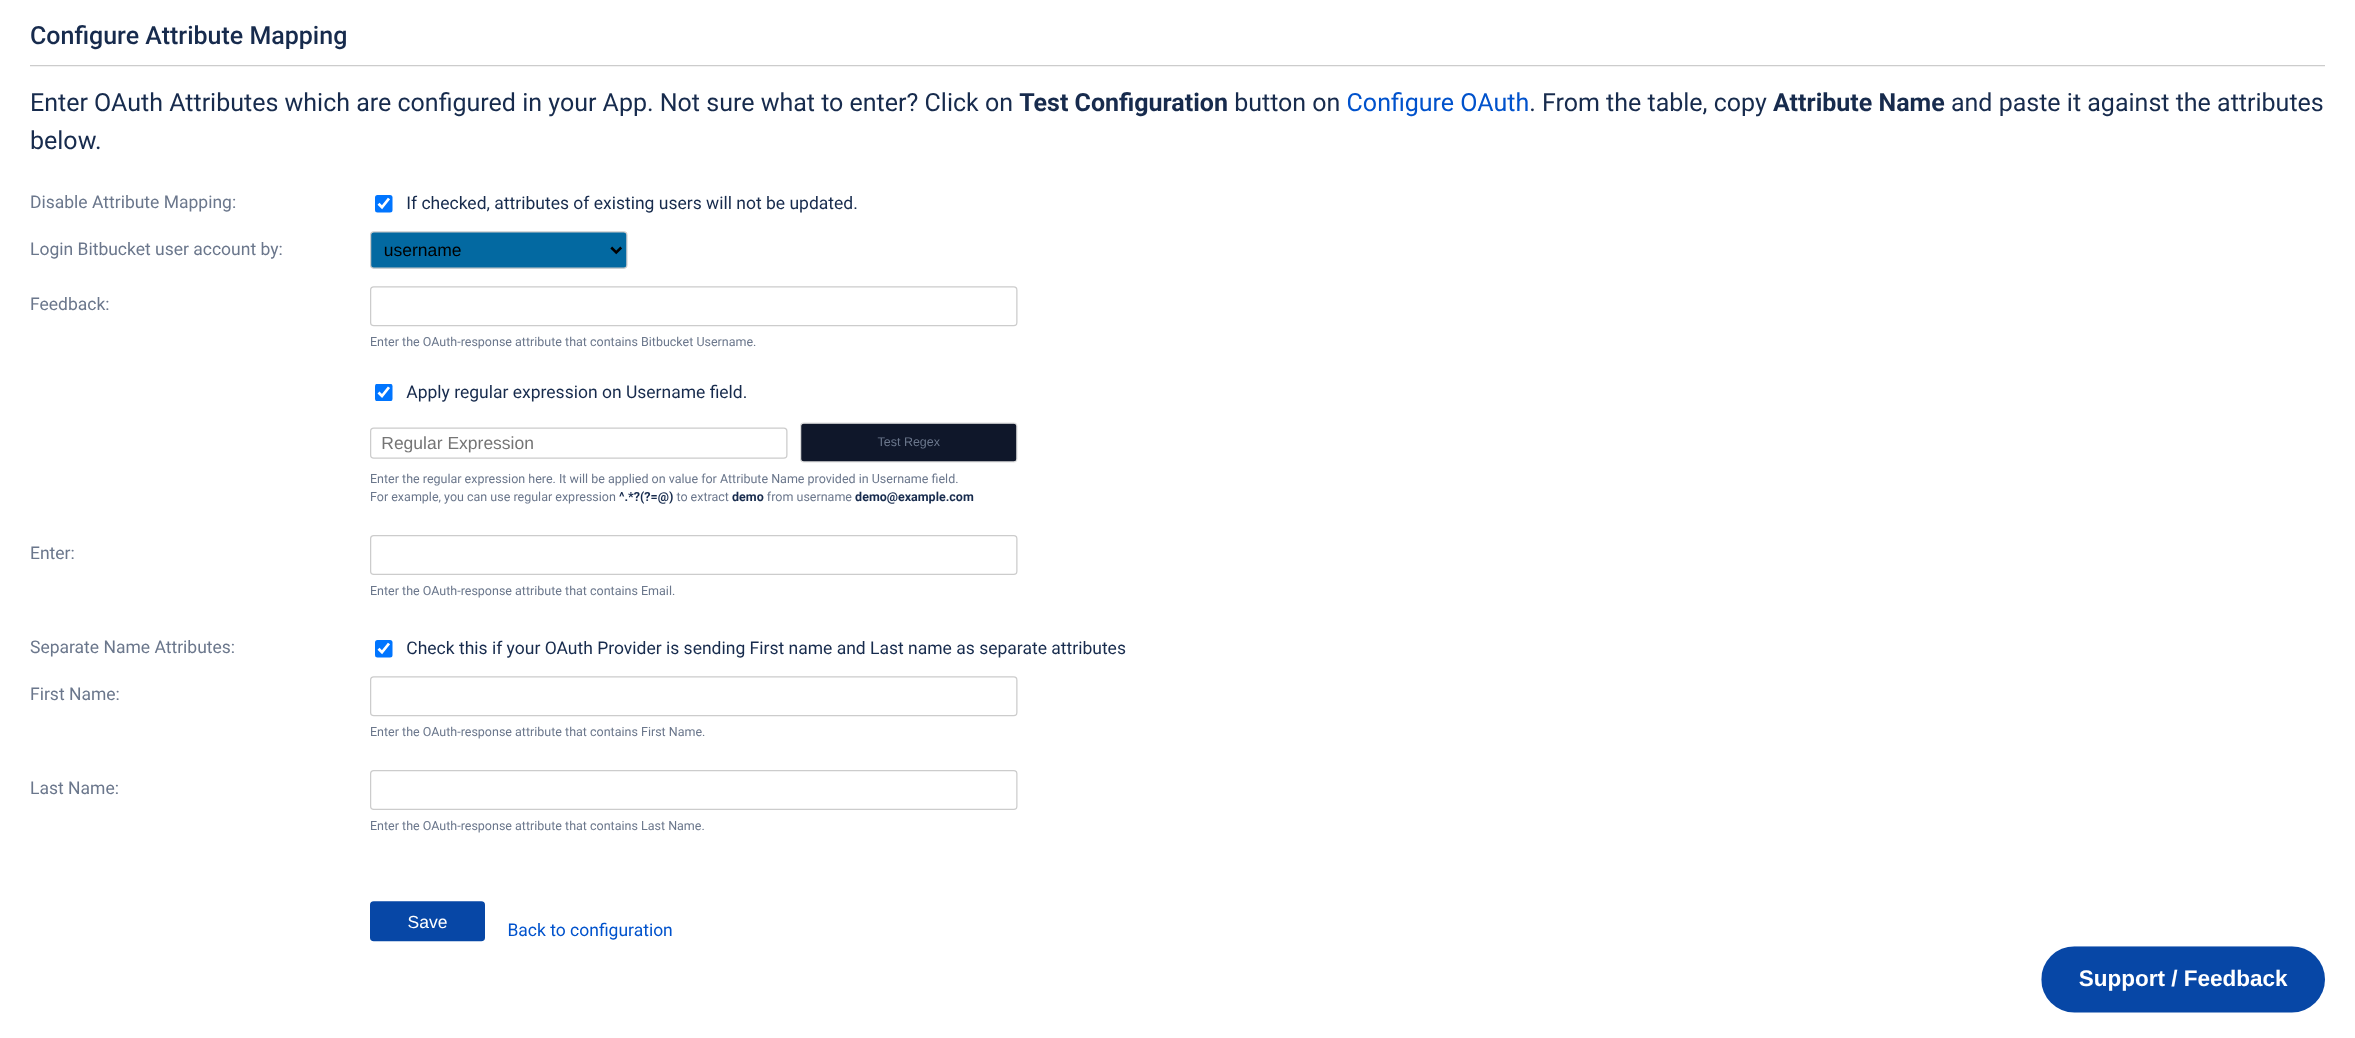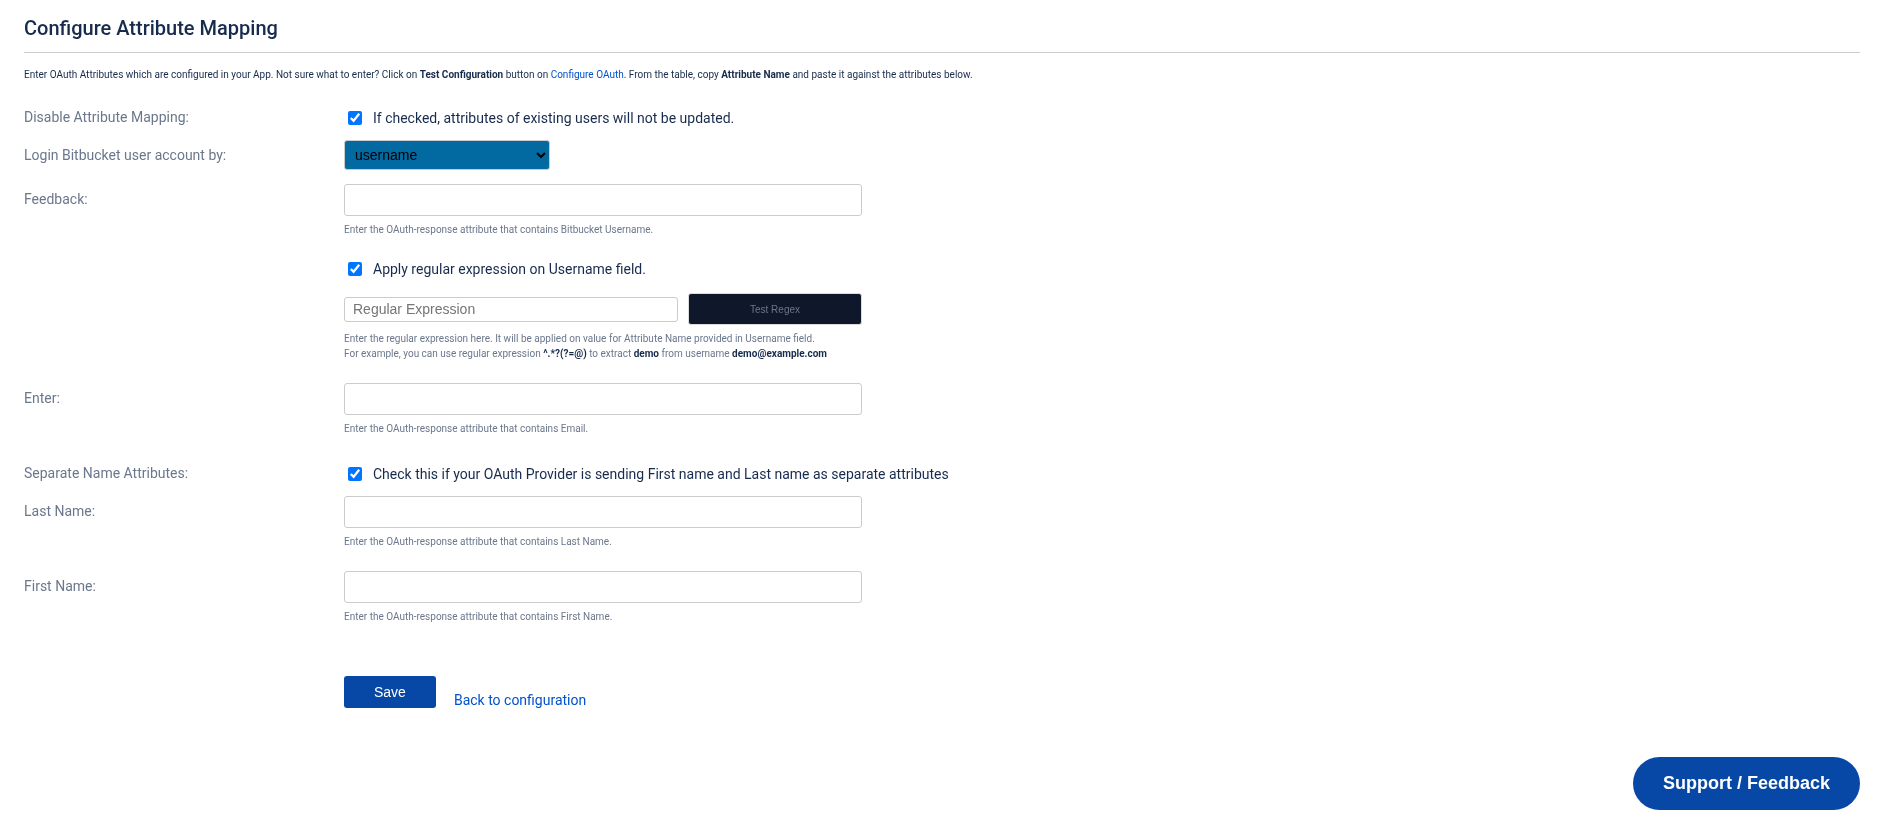--- a/index.html
+++ b/index.html
@@ -19,21 +19,21 @@
     color: #172B4D;
     margin: 4px 0 8px 0;
     padding-bottom: 4px;
   }
   .divider {
     border: none;
     border-top: 1px solid #ccc;
     margin: 0 0 14px 0;
   }
   .intro {
-    font-size: 10px;
+    font-size: 20px;
     color: #172B4D;
     margin-bottom: 20px;
     line-height: 1.5;
   }
   .intro .bold { font-weight: 700; }
   .intro a.link { color: #0052CC; text-decoration: none; }
   .form-row {
     display: flex;
     align-items: flex-start;
     margin-bottom: 6px;
@@ -42,21 +42,20 @@
     width: 260px;
     padding-right: 12px;
     padding-top: 7px;
     font-size: 14px;
     color: #6B778C;
     flex-shrink: 0;
   }
   .form-field {
     flex: 1;
     max-width: 900px;
-    margin-left: 48px;
   }
   .checkbox-line {
     display: flex;
     align-items: center;
     gap: 8px;
     font-size: 14px;
     color: #172B4D;
     padding-top: 6px;
     padding-bottom: 6px;
   }
@@ -214,32 +213,32 @@
     <div class="form-label">Separate Name Attributes:</div>
     <div class="form-field">
       <div class="checkbox-line">
         <input type="checkbox" checked="" style="">
         <span>Check this if your OAuth Provider is sending First name and Last name as separate attributes</span>
       </div>
     </div>
   </div>
 
   <div class="form-row">
+    <div class="form-label">First Name:</div>
+    <div class="form-field">
+      <input type="text" class="text-input" style="">
+      <div class="help-text">Enter the OAuth-response attribute that contains First Name.</div>
+    </div>
+  </div>
+
+  <div class="form-row">
     <div class="form-label">Last Name:</div>
     <div class="form-field">
       <input type="text" class="text-input" style="">
       <div class="help-text">Enter the OAuth-response attribute that contains Last Name.</div>
-    </div>
-  </div>
-
-  <div class="form-row">
-    <div class="form-label">First Name:</div>
-    <div class="form-field">
-      <input type="text" class="text-input" style="">
-      <div class="help-text">Enter the OAuth-response attribute that contains First Name.</div>
     </div>
   </div>
 
   <div class="form-row">
     <div class="form-label"></div>
     <div class="form-field">
       <div class="actions">
         <button class="save-btn">Save</button>
         <a href="#" class="back-link">Back to configuration</a>
       </div>

